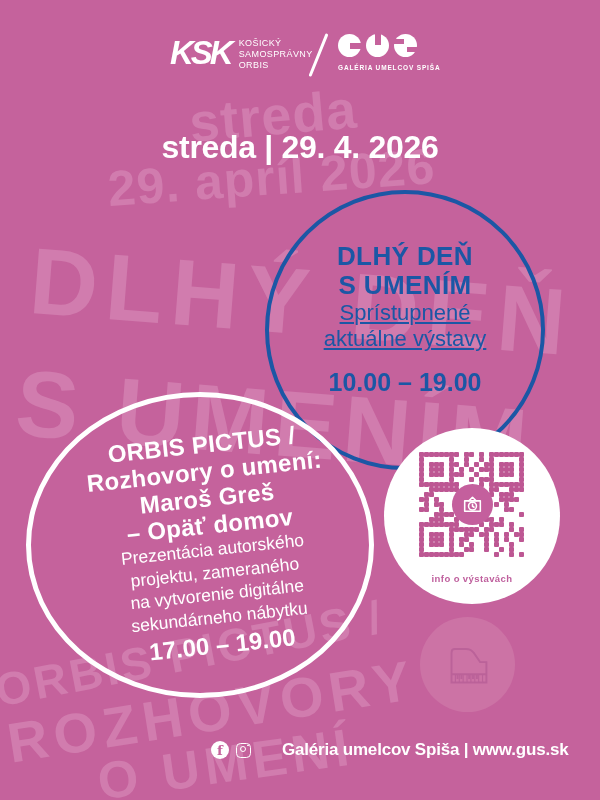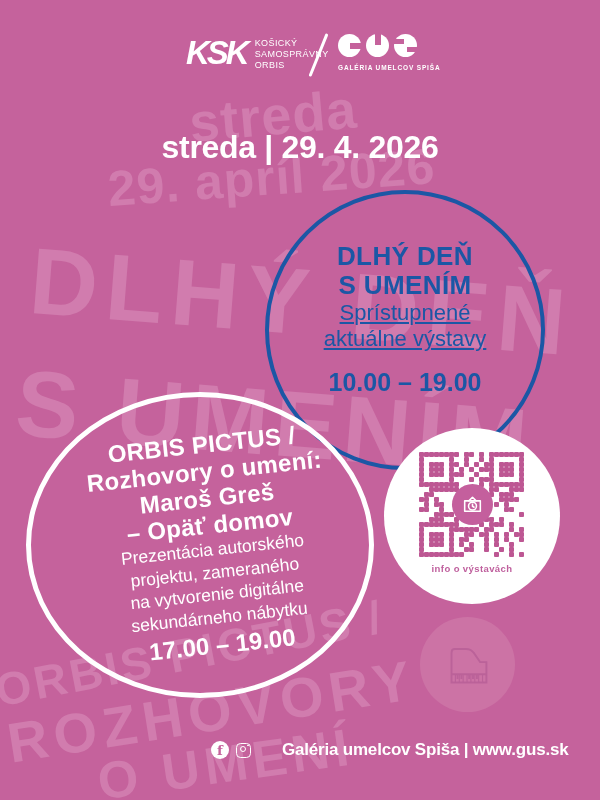--- a/index.html
+++ b/index.html
@@ -15,21 +15,21 @@
   .ghost-day{left:187px;top:96px;font-size:54px;letter-spacing:1px;transform:rotate(-5deg);transform-origin:left top;}
   .ghost-date{left:106px;top:164px;font-size:50px;letter-spacing:1px;transform:rotate(-4deg);transform-origin:left top;}
   .ghost-big1{left:34px;top:234px;font-size:94px;letter-spacing:8px;transform:rotate(4.5deg);transform-origin:left top;}
   .ghost-big2{left:20px;top:356px;font-size:94px;letter-spacing:6px;transform:rotate(4.5deg);transform-origin:left top;}
   .ghost-orbis1{left:-4px;top:668px;font-size:46px;letter-spacing:3px;transform:rotate(-11deg);transform-origin:left center;}
   .ghost-orbis2{left:8px;top:716px;font-size:56px;letter-spacing:6px;transform:rotate(-9deg);transform-origin:left center;}
   .ghost-orbis3{left:98px;top:756px;font-size:52px;letter-spacing:5px;transform:rotate(-8deg);transform-origin:left center;}
 
   
   .header{position:absolute;left:0;top:0;width:600px;z-index:6;}
-  .ksk{position:absolute;left:186px;top:30px;display:flex;gap:8px;color:#fff;}
+  .ksk{position:absolute;left:170px;top:30px;display:flex;gap:8px;color:#fff;}
   .ksk-mono{font-size:33px;font-weight:700;font-style:italic;letter-spacing:-3px;line-height:46px;}
   .ksk-text{font-size:9px;font-weight:400;line-height:11px;letter-spacing:.4px;padding-top:8px;}
   .logo-slash{position:absolute;left:317px;top:32px;width:2.5px;height:46px;background:#fff;transform:rotate(22deg);border-radius:2px;}
   .gus{position:absolute;left:338px;top:34px;color:#fff;}
   .gus-circles{display:flex;gap:5px;}
   .gus-c{position:relative;width:23px;height:23px;border-radius:50%;background:#fff;}
   .gus-c i{position:absolute;background:#c5629c;display:block;}
   .gus-g i{width:12px;height:6px;right:-1px;top:8.5px;}
   .gus-u i{width:6px;height:12px;left:8.5px;top:-1px;}
   .gus-s i.s1{width:11px;height:5px;left:-1px;top:5px;}
@@ -52,21 +52,21 @@
   .white-content{position:absolute;left:-6px;top:34px;width:350px;text-align:center;color:#fff;transform:rotate(-6deg);transform-origin:center top;}
   .white-title{font-size:24px;font-weight:800;line-height:27px;letter-spacing:.3px;}
   .white-desc{font-size:17.5px;font-weight:400;line-height:22.5px;}
   .white-time{font-size:24px;font-weight:800;line-height:27px;margin-top:3px;}
 
   
   .qr-circle{position:absolute;left:384px;top:428px;width:176px;height:176px;background:#fff;border-radius:50%;z-index:5;}
   .qr-grid{position:absolute;left:35px;top:24px;display:grid;grid-template-columns:repeat(21,5px);grid-auto-rows:5px;}
   .qm{background:#bd5793;border-radius:1px;}
   .qr-badge{position:absolute;left:68px;top:56px;width:41px;height:41px;border-radius:50%;background:#c45f9d;display:flex;align-items:center;justify-content:center;}
-  .qr-caption{position:absolute;left:0;top:135px;width:176px;text-align:center;color:#bf5f9d;font-size:9.5px;font-weight:700;letter-spacing:.4px;}
+  .qr-caption{position:absolute;left:0;top:145px;width:176px;text-align:center;color:#bf5f9d;font-size:9.5px;font-weight:700;letter-spacing:.4px;}
 
   
   .piano-circle{position:absolute;left:420px;top:617px;width:95px;height:95px;border-radius:50%;background:#cc73a5;z-index:2;display:flex;align-items:center;justify-content:center;}
 
   
   .footer{position:absolute;left:211px;top:740px;display:flex;align-items:center;gap:7px;z-index:6;}
   .fb-icon{width:18px;height:18px;border-radius:50%;background:#fff;color:#c5629c;font-weight:800;font-size:13.5px;line-height:18px;text-align:center;font-family:"DejaVu Serif",serif;}
   .ig-icon{position:relative;width:13px;height:13px;border:1.8px solid #fff;border-radius:4.5px;}
   .ig-icon .lens{position:absolute;left:2.6px;top:2.6px;width:4.4px;height:4.4px;border:1.6px solid #fff;border-radius:50%;}
   .ig-icon .dot{position:absolute;right:1.2px;top:1.2px;width:1.8px;height:1.8px;border-radius:50%;background:#fff;}

